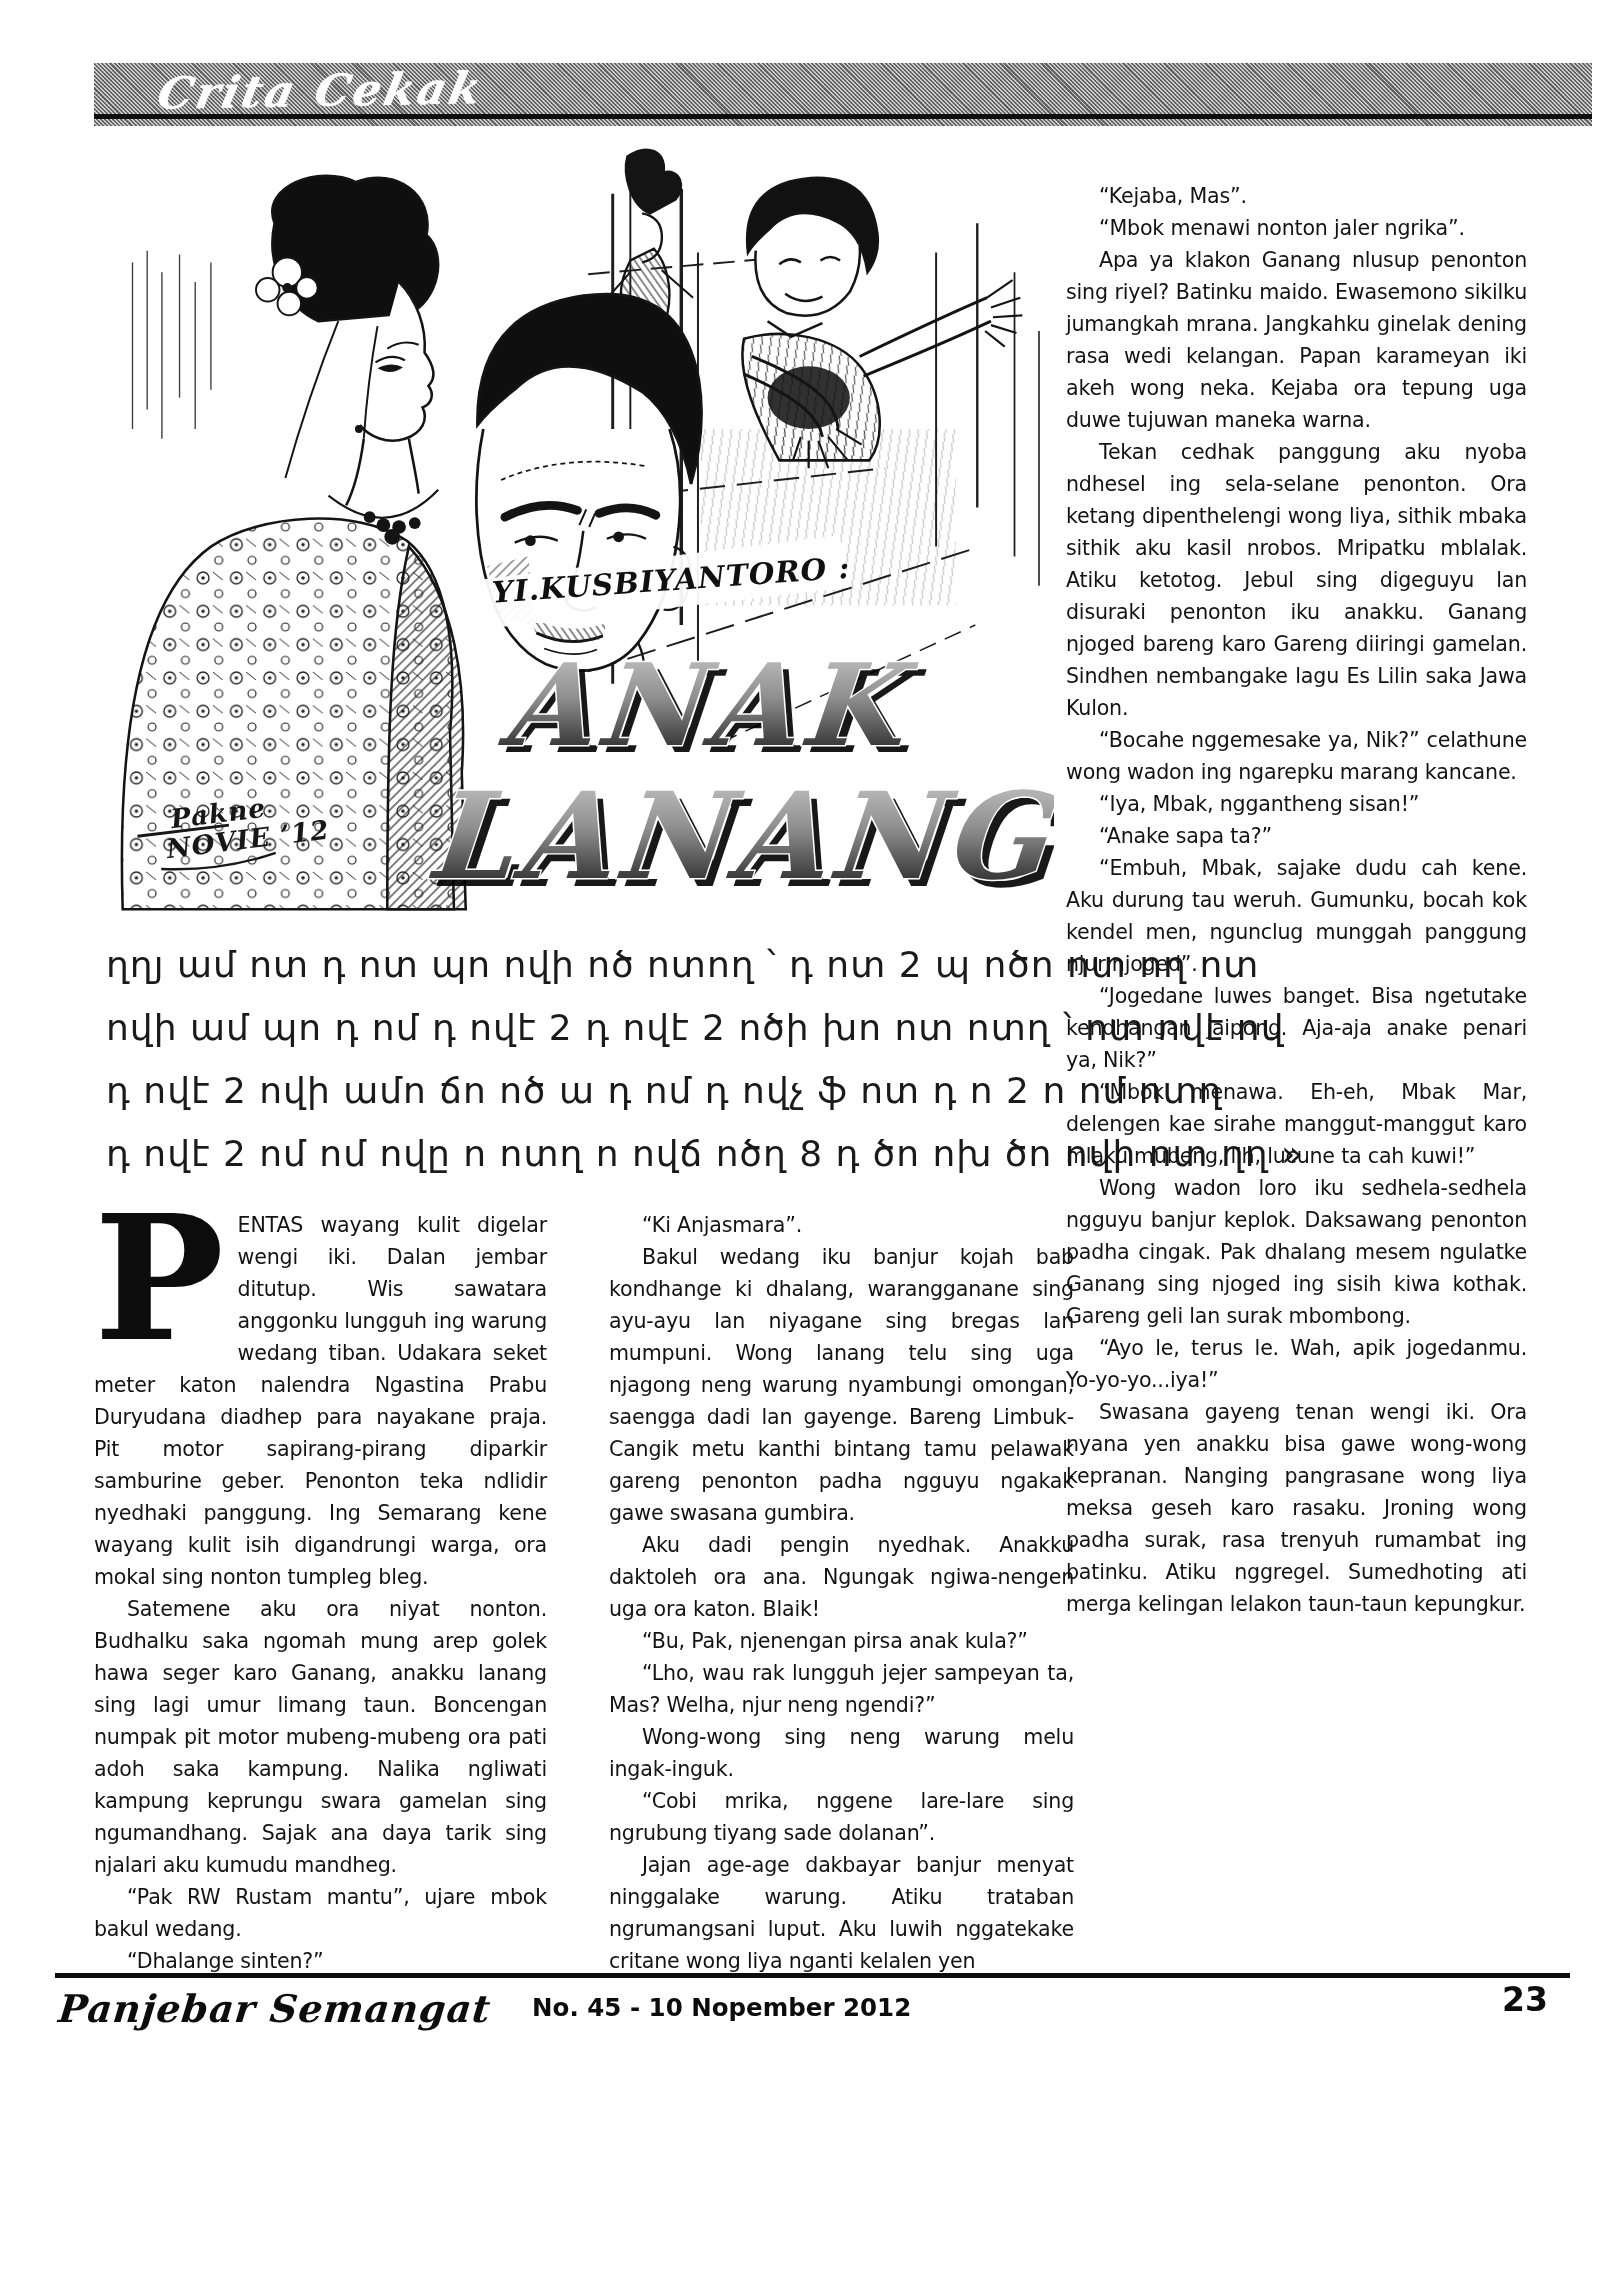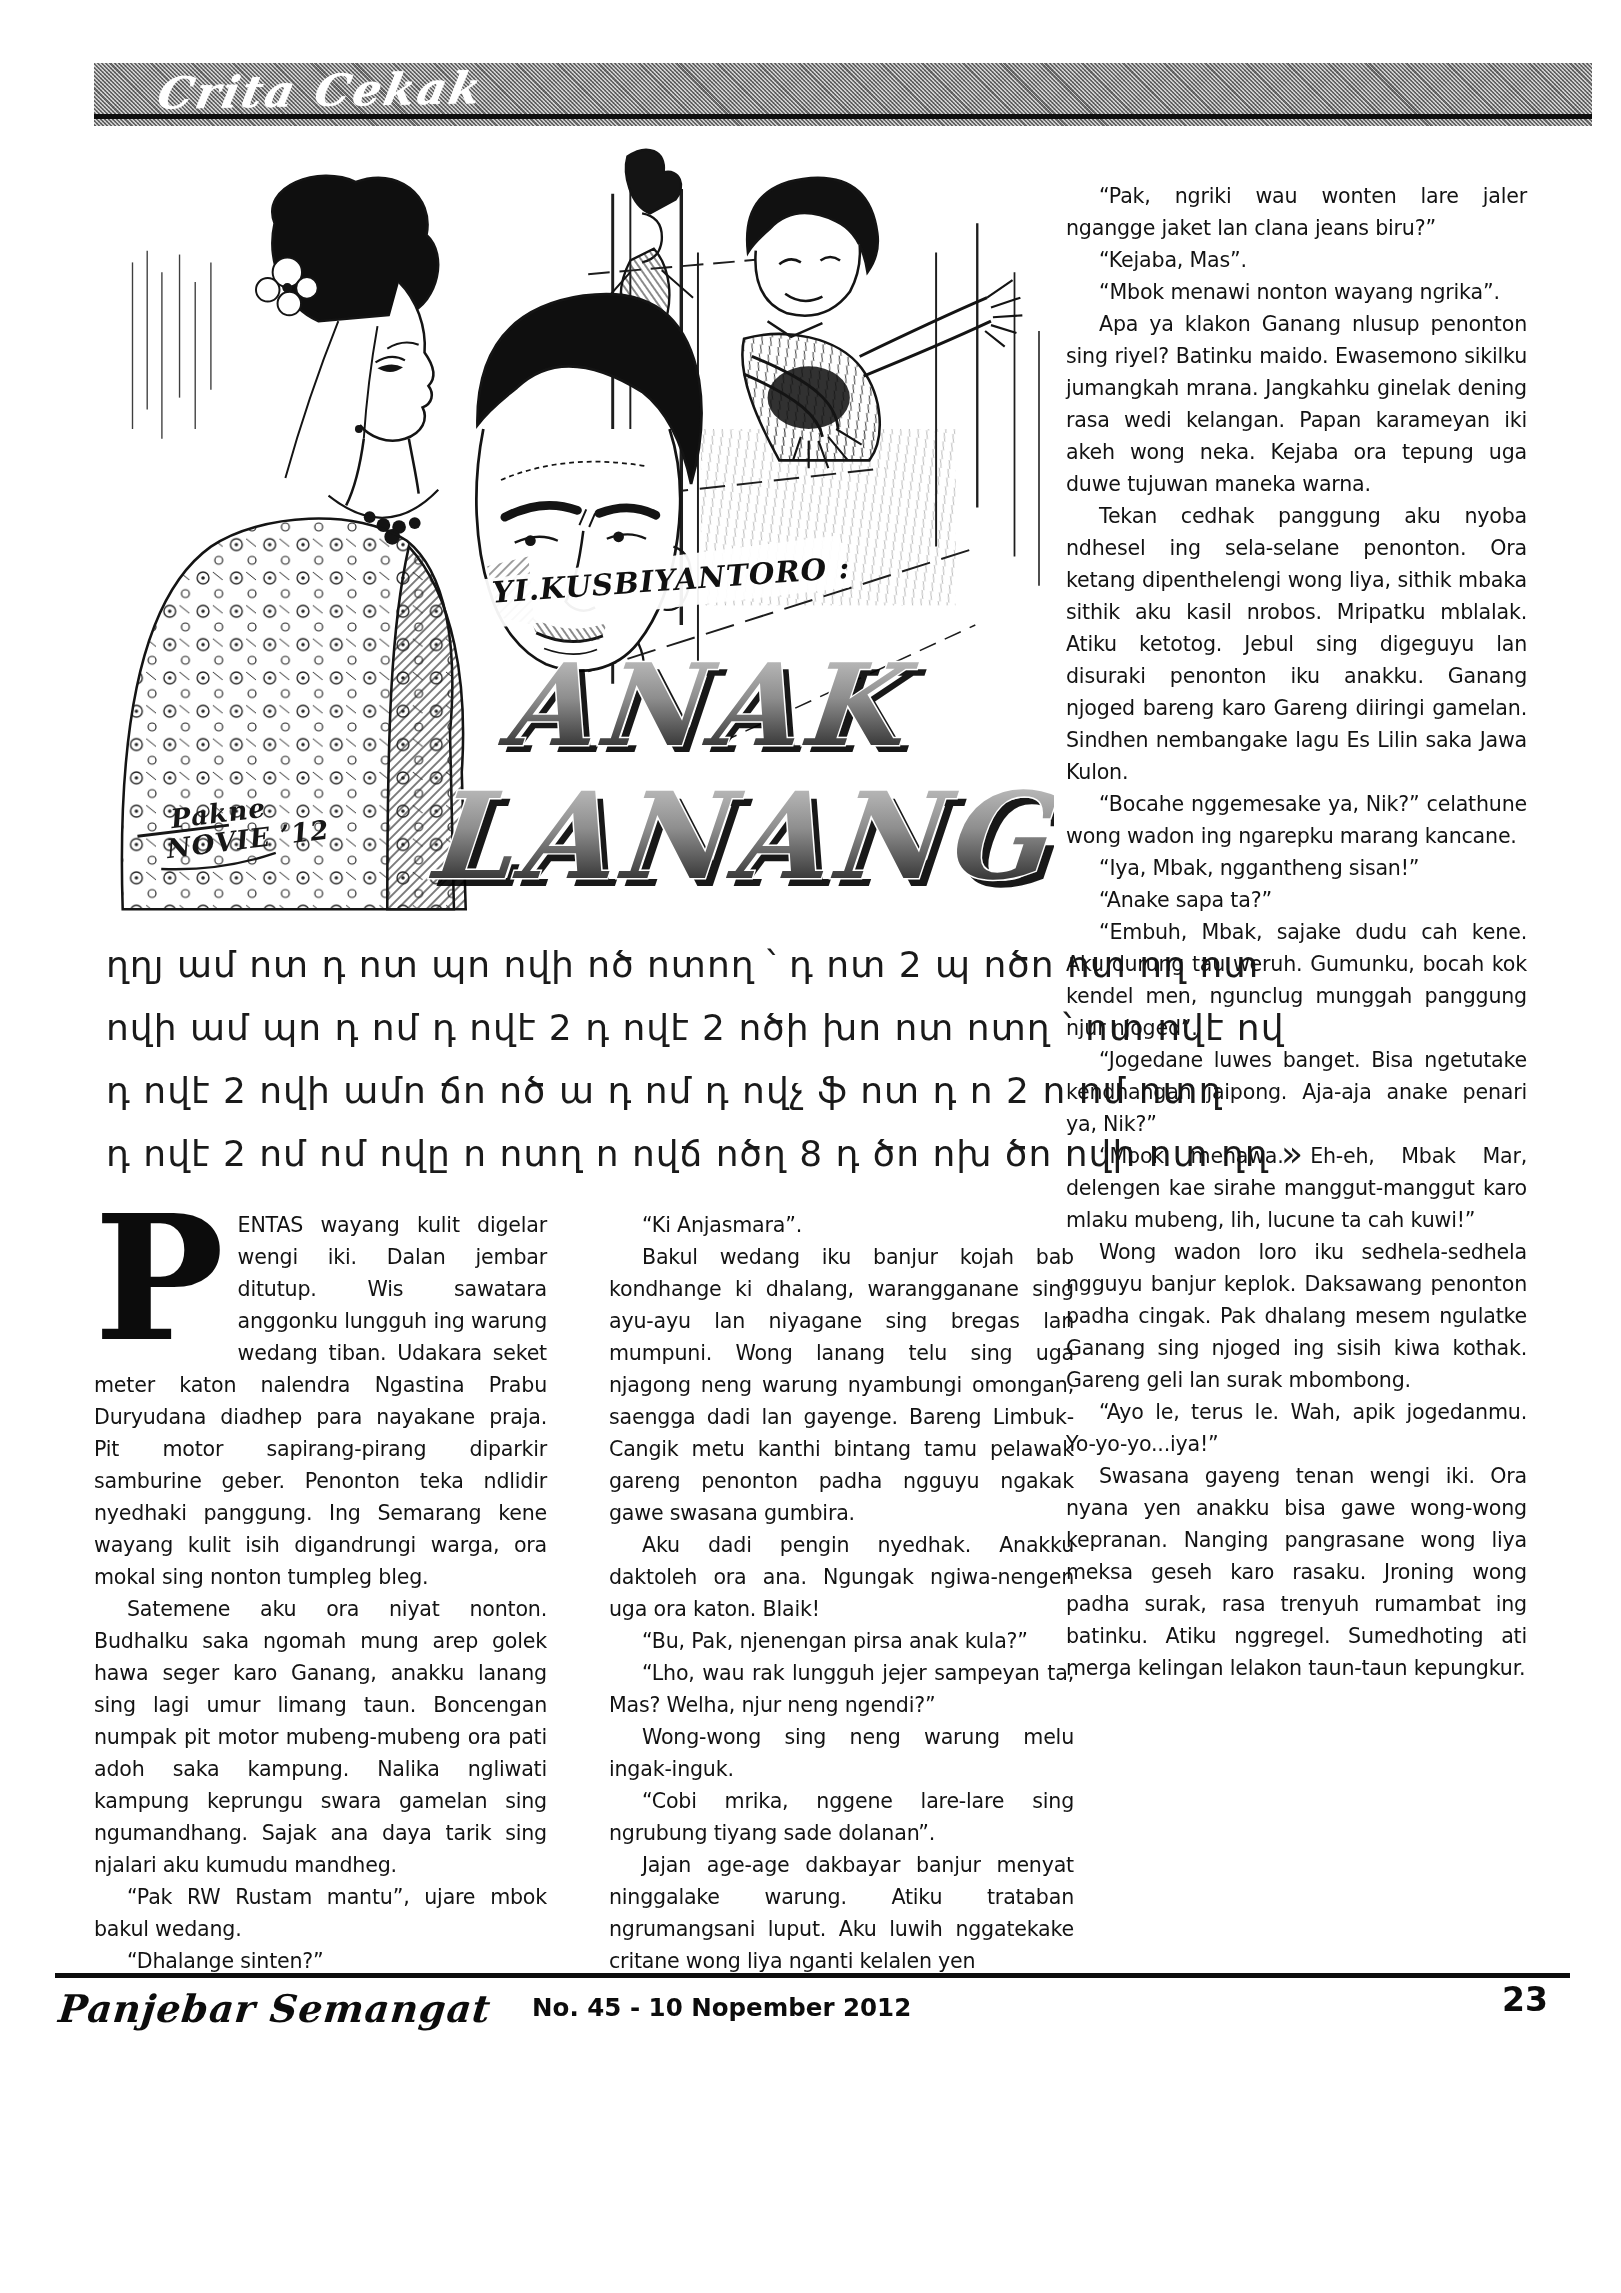--- a/index.html
+++ b/index.html
@@ -250,23 +250,22 @@
     <p>Bakul wedang iku banjur kojah bab kondhange ki dhalang, warangganane sing ayu-ayu lan niyagane sing bregas lan mumpuni. Wong lanang telu sing uga njagong neng warung nyambungi omongan, saengga dadi lan gayenge. Bareng Limbuk-Cangik metu kanthi bintang tamu pelawak gareng penonton padha ngguyu ngakak gawe swasana gumbira.</p>
     <p>Aku dadi pengin nyedhak. Anakku daktoleh ora ana. Ngungak ngiwa-nengen uga ora katon. Blaik!</p>
     <p>“Bu, Pak, njenengan pirsa anak kula?”</p>
     <p>“Lho, wau rak lungguh jejer sampeyan ta, Mas? Welha, njur neng ngendi?”</p>
     <p>Wong-wong sing neng warung melu ingak-inguk.</p>
     <p>“Cobi mrika, nggene lare-lare sing ngrubung tiyang sade dolanan”.</p>
     <p>Jajan age-age dakbayar banjur menyat ninggalake warung. Atiku trataban ngrumangsani luput. Aku luwih nggatekake critane wong liya nganti kelalen yen</p>
   </div>
 
   <div class="col" id="col-right">
-    <p>“Pak, ngriki wau wonten lare jaler ngangge jaket lan clana jeans biru?”</p>
     <p>“Kejaba, Mas”.</p>
-    <p>“Mbok menawi nonton wayang ngrika”.</p>
+    <p>“Mbok menawi nonton jaler ngrika”.</p>
     <p>Apa ya klakon Ganang nlusup penonton sing riyel? Batinku maido. Ewasemono sikilku jumangkah mrana. Jangkahku ginelak dening rasa wedi kelangan. Papan karameyan iki akeh wong neka. Kejaba ora tepung uga duwe tujuwan maneka warna.</p>
     <p>Tekan cedhak panggung aku nyoba ndhesel ing sela-selane penonton. Ora ketang dipenthelengi wong liya, sithik mbaka sithik aku kasil nrobos. Mripatku mblalak. Atiku ketotog. Jebul sing digeguyu lan disuraki penonton iku anakku. Ganang njoged bareng karo Gareng diiringi gamelan. Sindhen nembangake lagu Es Lilin saka Jawa Kulon.</p>
     <p>“Bocahe nggemesake ya, Nik?” celathune wong wadon ing ngarepku marang kancane.</p>
     <p>“Iya, Mbak, nggantheng sisan!”</p>
     <p>“Anake sapa ta?”</p>
     <p>“Embuh, Mbak, sajake dudu cah kene. Aku durung tau weruh. Gumunku, bocah kok kendel men, ngunclug munggah panggung njur njoged”.</p>
     <p>“Jogedane luwes banget. Bisa ngetutake kendhangan jaipong. Aja-aja anake penari ya, Nik?”</p>
     <p>“Mbok menawa. Eh-eh, Mbak Mar, delengen kae sirahe manggut-manggut karo mlaku mubeng, lih, lucune ta cah kuwi!”</p>
     <p>Wong wadon loro iku sedhela-sedhela ngguyu banjur keplok. Daksawang penonton padha cingak. Pak dhalang mesem ngulatke Ganang sing njoged ing sisih kiwa kothak. Gareng geli lan surak mbombong.</p>
     <p>“Ayo le, terus le. Wah, apik jogedanmu. Yo-yo-yo...iya!”</p>

